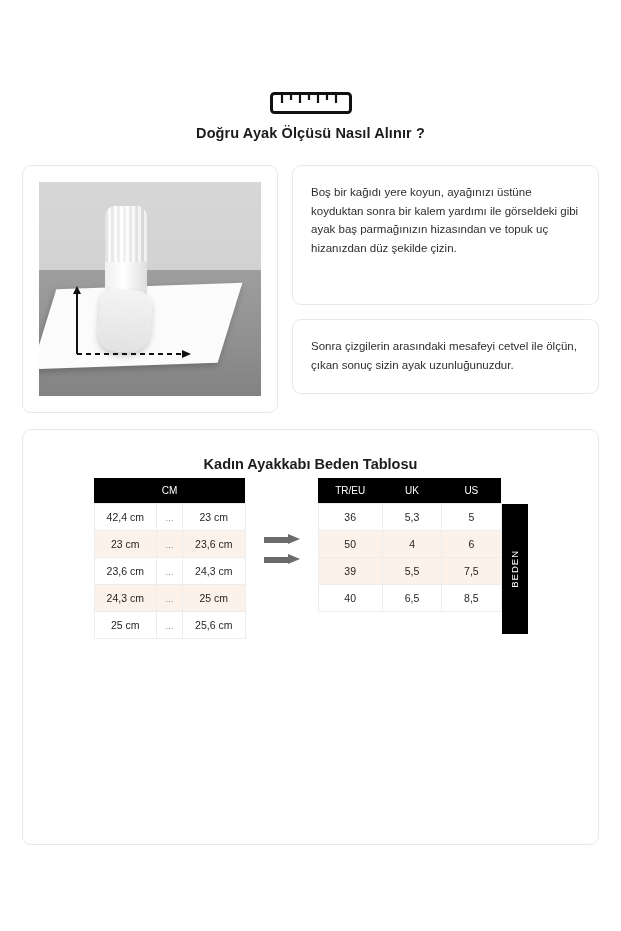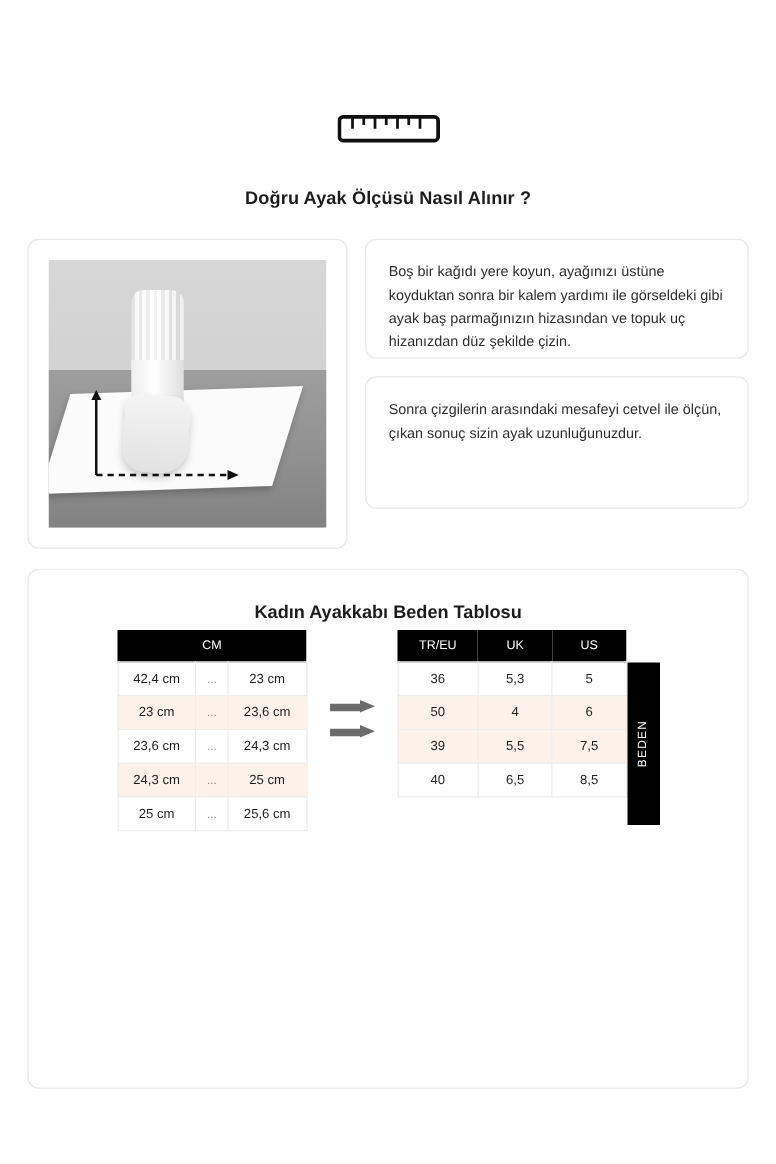--- a/index.html
+++ b/index.html
@@ -30,21 +30,21 @@
   }
   .ruler-icon {
     width: 82px;
     height: 30px;
   }
   .title {
     text-align: center;
     font-size: 14.5px;
     font-weight: bold;
     color: #1c1c1c;
-    margin-top: 33px;
+    margin-top: 7px;
     letter-spacing: 0.1px;
   }
 
   
   .steps {
     display: flex;
     gap: 14px;
     margin-top: 24px;
     align-items: stretch;
   }
@@ -126,22 +126,22 @@
     flex-direction: column;
     gap: 14px;
     flex: 1;
   }
   .text-card {
     padding: 17px 18px;
     font-size: 11.5px;
     line-height: 1.62;
     color: #2e2e2e;
   }
-  .text-card.first { height: 96px; }
-  .text-card.second { height: 106px; }
+  .text-card.first { height: 140px; }
+  .text-card.second { height: 75px; }
 
   
   .table-card {
     margin-top: 16px;
     height: 416px;
     padding: 26px 20px;
   }
   .table-title {
     text-align: center;
     font-size: 14.5px;

